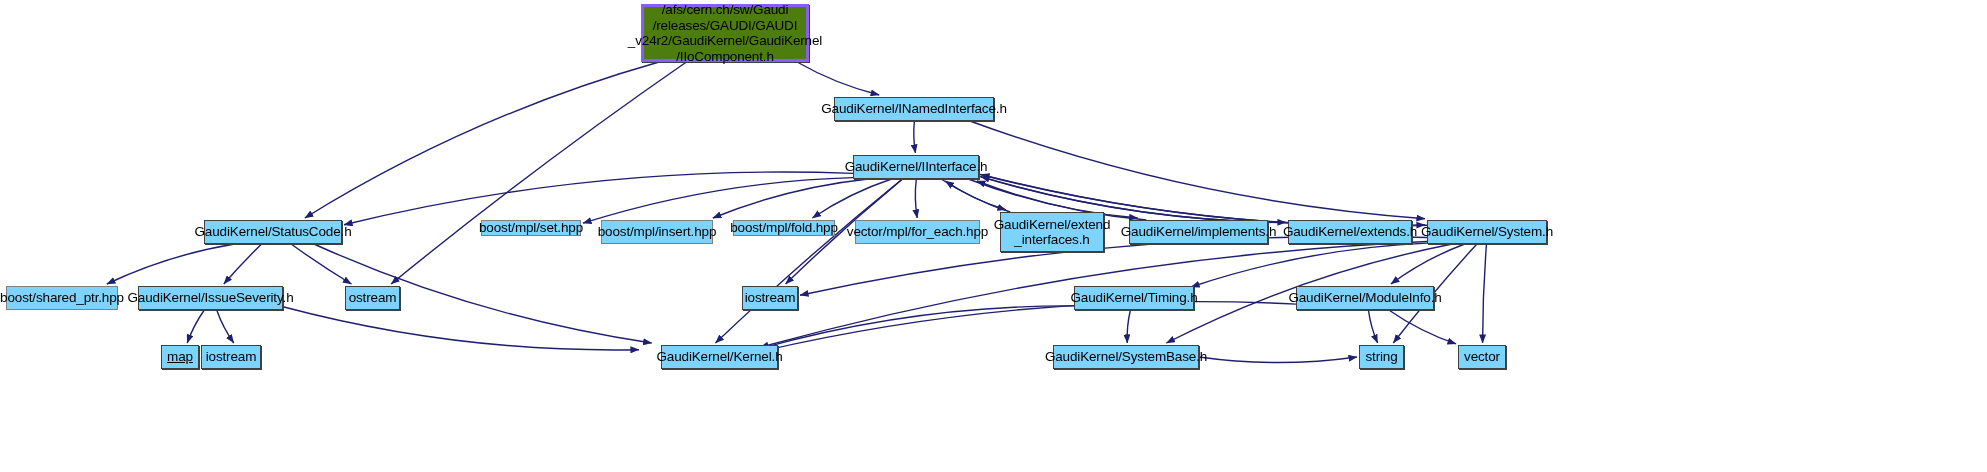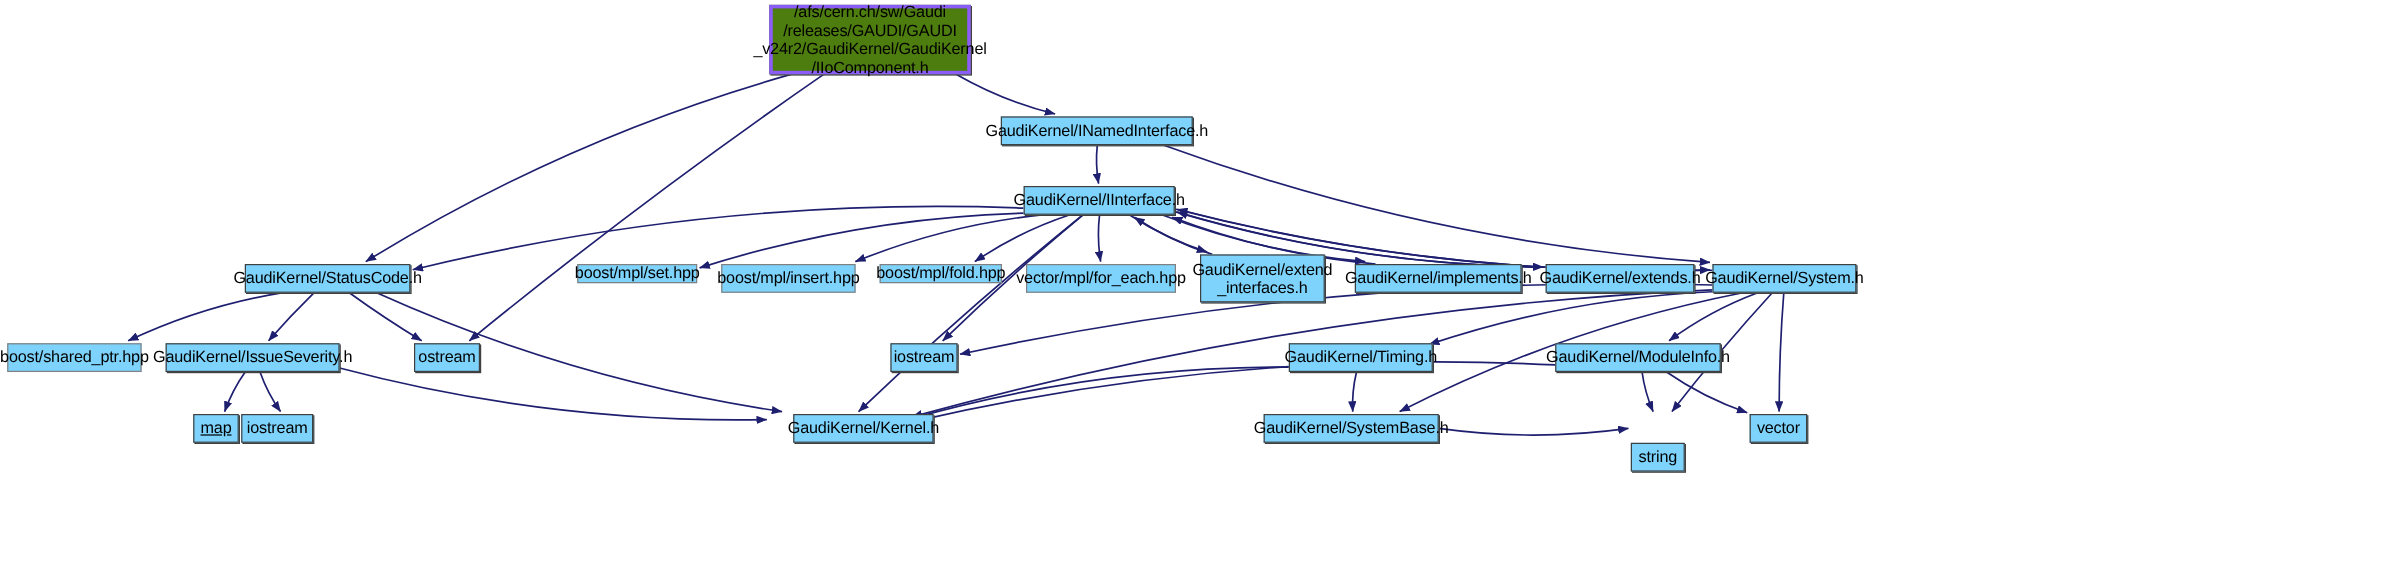--- a/index.html
+++ b/index.html
@@ -122,16 +122,16 @@
       <div class="node" style="left: 6px; top: 286px; width: 112px; height: 24px;">boost/shared_ptr.hpp</div>
       <div class="node strong" style="left: 138px; top: 286px; width: 145px; height: 24px;">GaudiKernel/IssueSeverity.h</div>
       <div class="node strong" style="left: 345px; top: 286px; width: 55px; height: 24px;">ostream</div>
       <div class="node strong" style="left: 742px; top: 286px; width: 56px; height: 24px;">iostream</div>
       <div class="node strong" style="left: 1074px; top: 286px; width: 120px; height: 24px;">GaudiKernel/Timing.h</div>
       <div class="node strong" style="left: 1296px; top: 286px; width: 138px; height: 24px;">GaudiKernel/ModuleInfo.h</div>
       <div class="node strong" style="left: 161px; top: 345px; width: 38px; height: 24px; text-decoration: underline;">map</div>
       <div class="node strong" style="left: 201px; top: 345px; width: 60px; height: 24px;">iostream</div>
       <div class="node strong" style="left: 641px; top: 345px; width: 117px; height: 24px; margin-left: 20px;">GaudiKernel/Kernel.h</div>
       <div class="node strong" style="left: 1053px; top: 345px; width: 146px; height: 24px;">GaudiKernel/SystemBase.h</div>
-      <div class="node strong" style="left: 1359px; top: 345px; width: 45px; height: 24px; margin-top: 24px;">string</div>
+      <div class="node strong" style="left: 1359px; top: 345px; width: 45px; height: 24px;">string</div>
       <div class="node strong" style="left: 1458px; top: 345px; width: 48px; height: 24px;">vector</div>
     </div>
 </div>
 
 </body></html>

